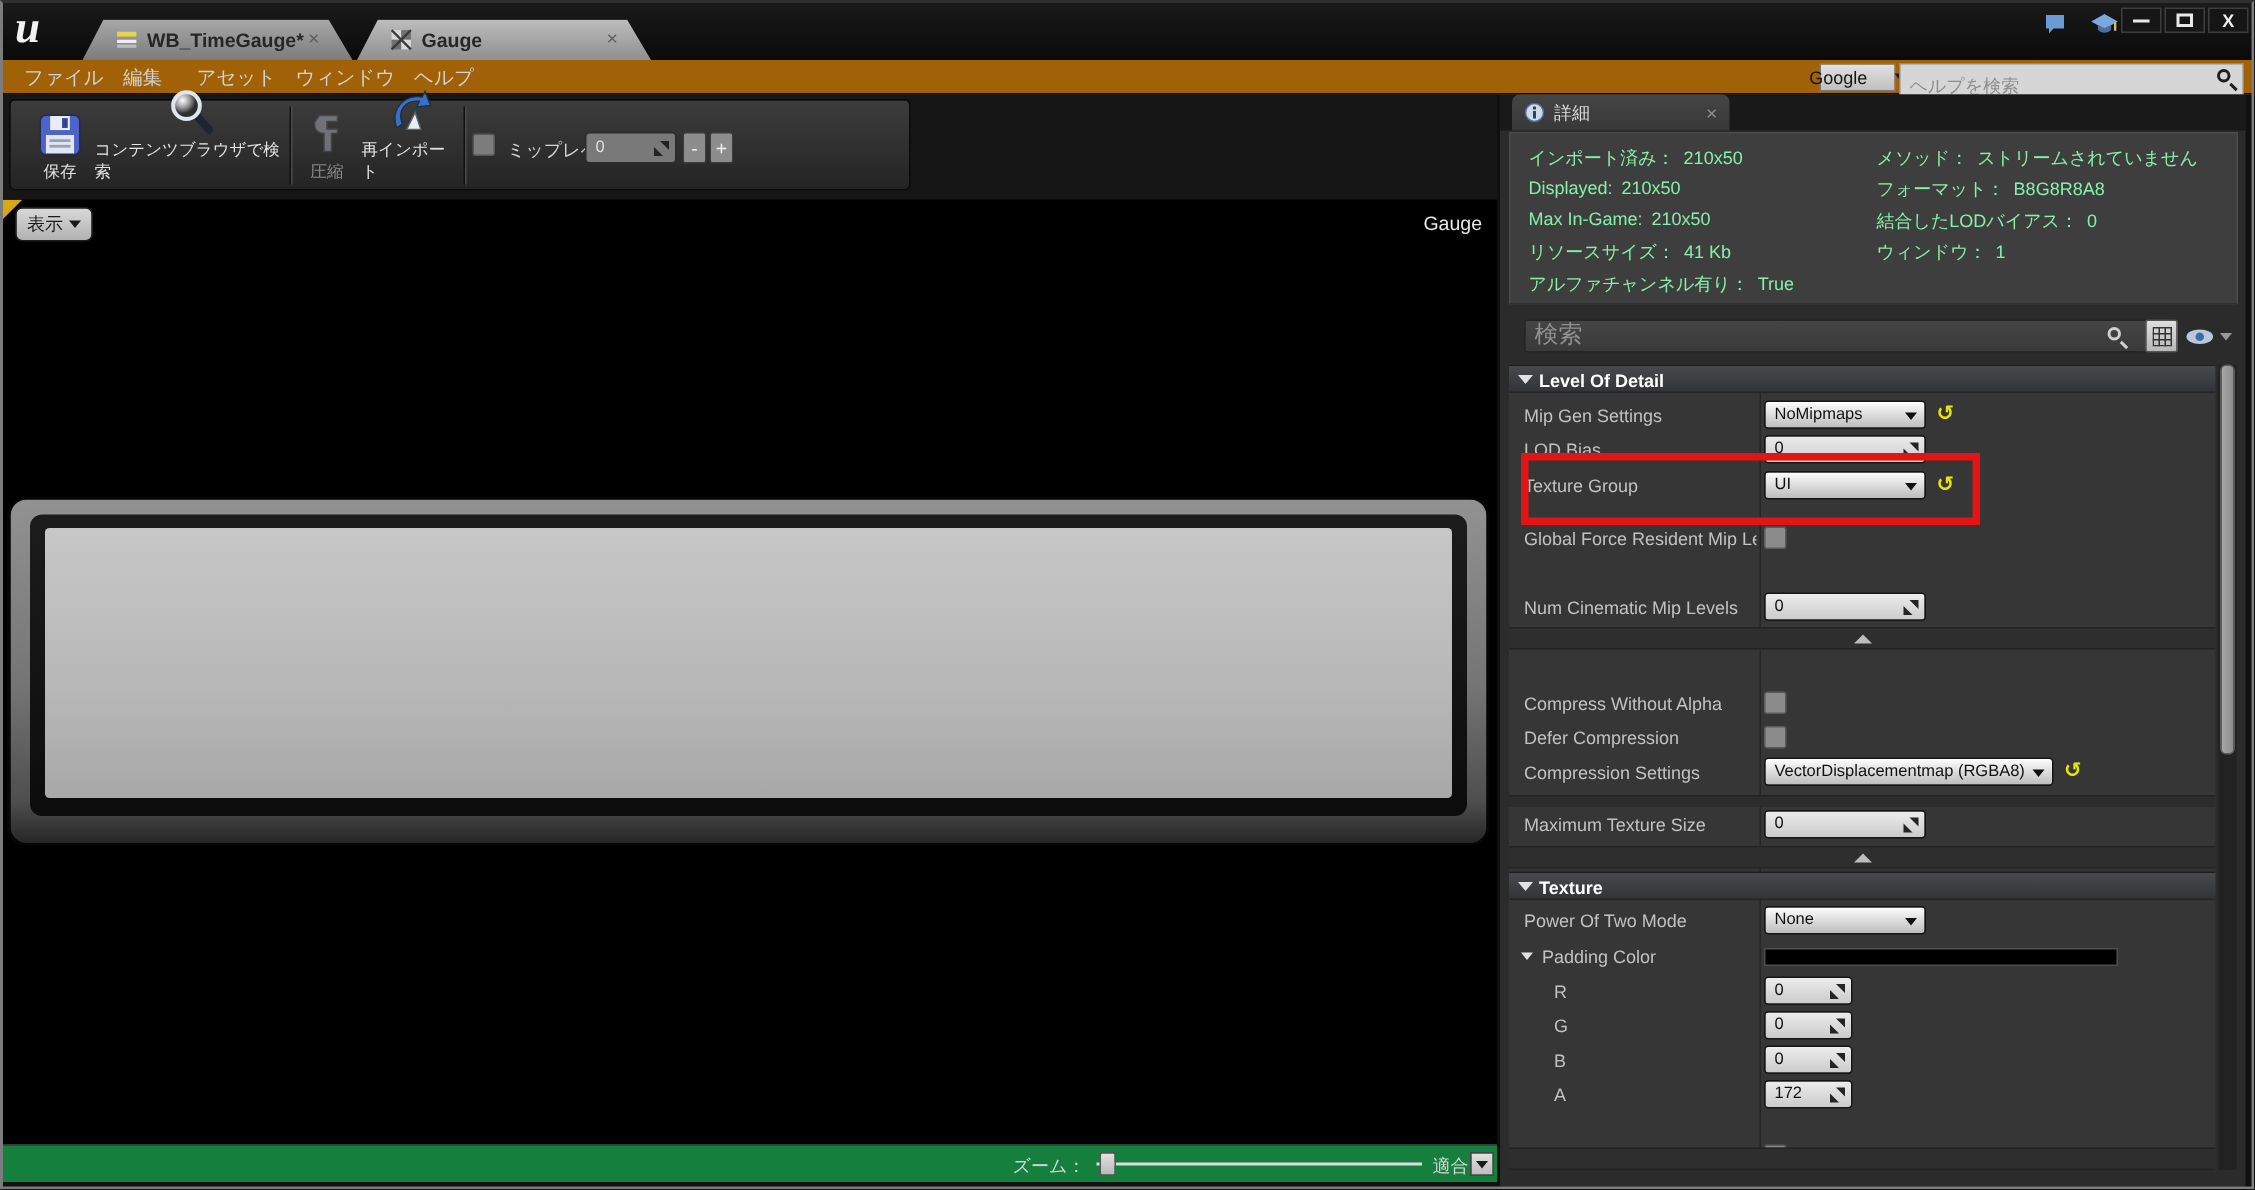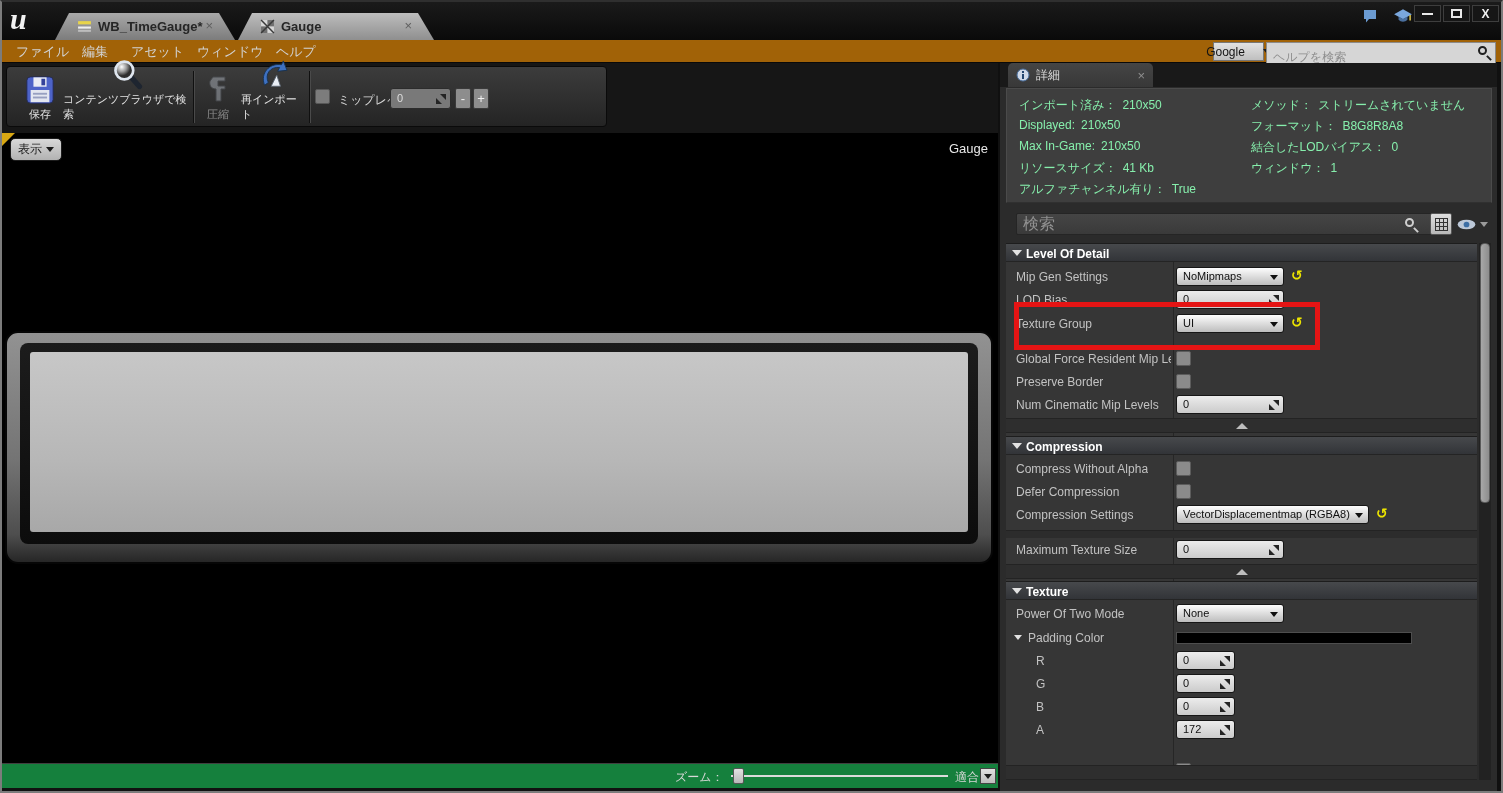--- a/index.html
+++ b/index.html
@@ -328,38 +328,30 @@
         <span class="pname">Texture Group</span>
         <div class="dd"><span>UI</span></div>
         <span class="reset">↺</span>
       </div>
 
       <div class="prow" style="top:105px">
         <span class="pname">Global Force Resident Mip Le</span>
         <div class="pcheck"></div>
       </div>
 
-      <div class="prow" style="top:128px">
-        <span class="pname">Preserve Border</span>
-        <div class="pcheck"></div>
-      </div>
 
       <div class="prow" style="top:151px">
         <span class="pname">Num Cinematic Mip Levels</span>
         <div class="spinbox"><span>0</span><span class="spin-ico"></span></div>
       </div>
 
       <div class="collapse-strip" style="top:175px">
           <span class="tri-up"></span>
         </div>
 
-      <div class="phead" style="top:193px">
-        <span class="tri-exp"></span>
-        <span>Compression</span>
-      </div>
 
       <div class="prow" style="top:215px">
         <span class="pname">Compress Without Alpha</span>
         <div class="pcheck"></div>
       </div>
 
       <div class="prow" style="top:238px">
         <span class="pname">Defer Compression</span>
         <div class="pcheck"></div>
       </div>

